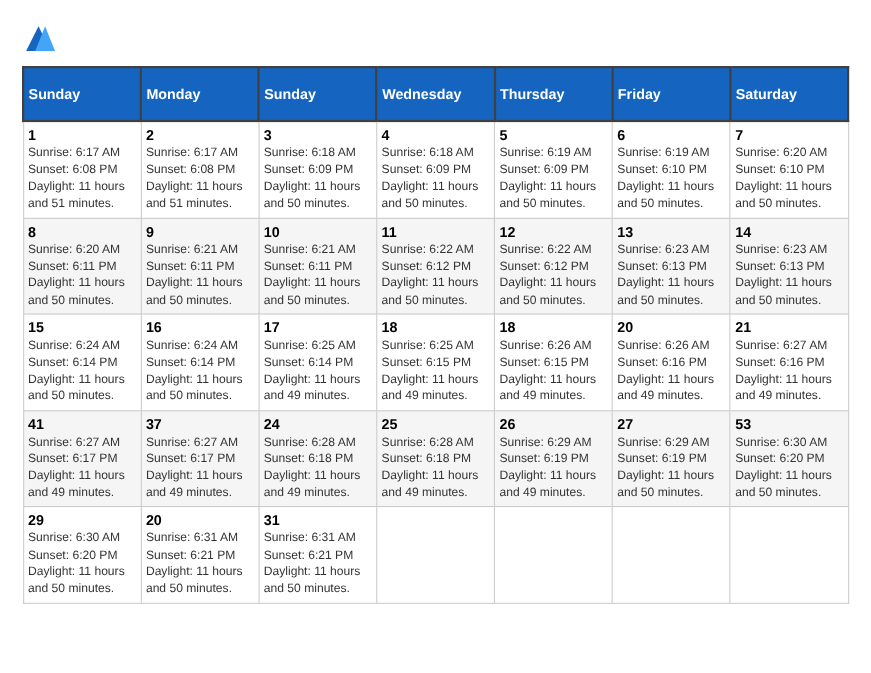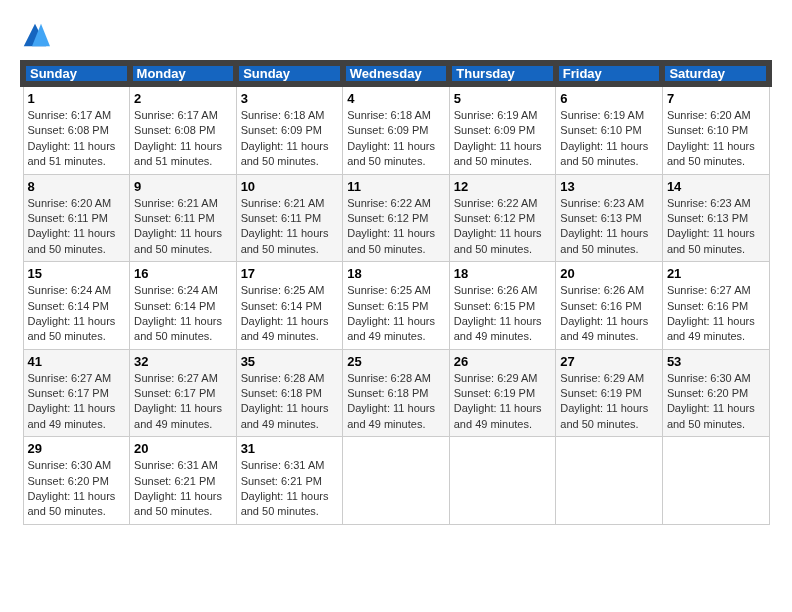--- a/index.html
+++ b/index.html
@@ -47,25 +47,25 @@
       color: #555;
     }
     table {
       width: 100%;
       border-collapse: collapse;
       font-size: 11px;
     }
     thead tr th {
       background-color: #1565c0;
       color: #fff;
-      padding: 0 4px;
+      padding: 16px 4px;
       text-align: left;
       font-size: 13px;
       font-weight: bold;
-      border: 6px solid #404040;
+      border: 2px solid #404040;
     }
     tbody tr td {
       border: 1px solid #ccc;
       vertical-align: top;
       padding: 4px;
       width: calc(100% / 7);
       min-height: 70px;
       height: 80px;
     }
     tbody tr:nth-child(odd) td {
@@ -277,28 +277,28 @@
       </tr>
       <tr>
         <td>
           <span class="day-num">41</span>
           <div class="day-info" style="white-space: pre-line;">Sunrise: 6:27 AM
 Sunset: 6:17 PM
 Daylight: 11 hours
 and 49 minutes.</div>
         </td>
         <td>
-          <span class="day-num">32</span>
+          <span class="day-num">37</span>
           <div class="day-info" style="white-space: pre-line;">Sunrise: 6:27 AM
 Sunset: 6:17 PM
 Daylight: 11 hours
 and 49 minutes.</div>
         </td>
         <td>
-          <span class="day-num">35</span>
+          <span class="day-num">24</span>
           <div class="day-info" style="white-space: pre-line;">Sunrise: 6:28 AM
 Sunset: 6:18 PM
 Daylight: 11 hours
 and 49 minutes.</div>
         </td>
         <td>
           <span class="day-num">25</span>
           <div class="day-info" style="white-space: pre-line;">Sunrise: 6:28 AM
 Sunset: 6:18 PM
 Daylight: 11 hours

